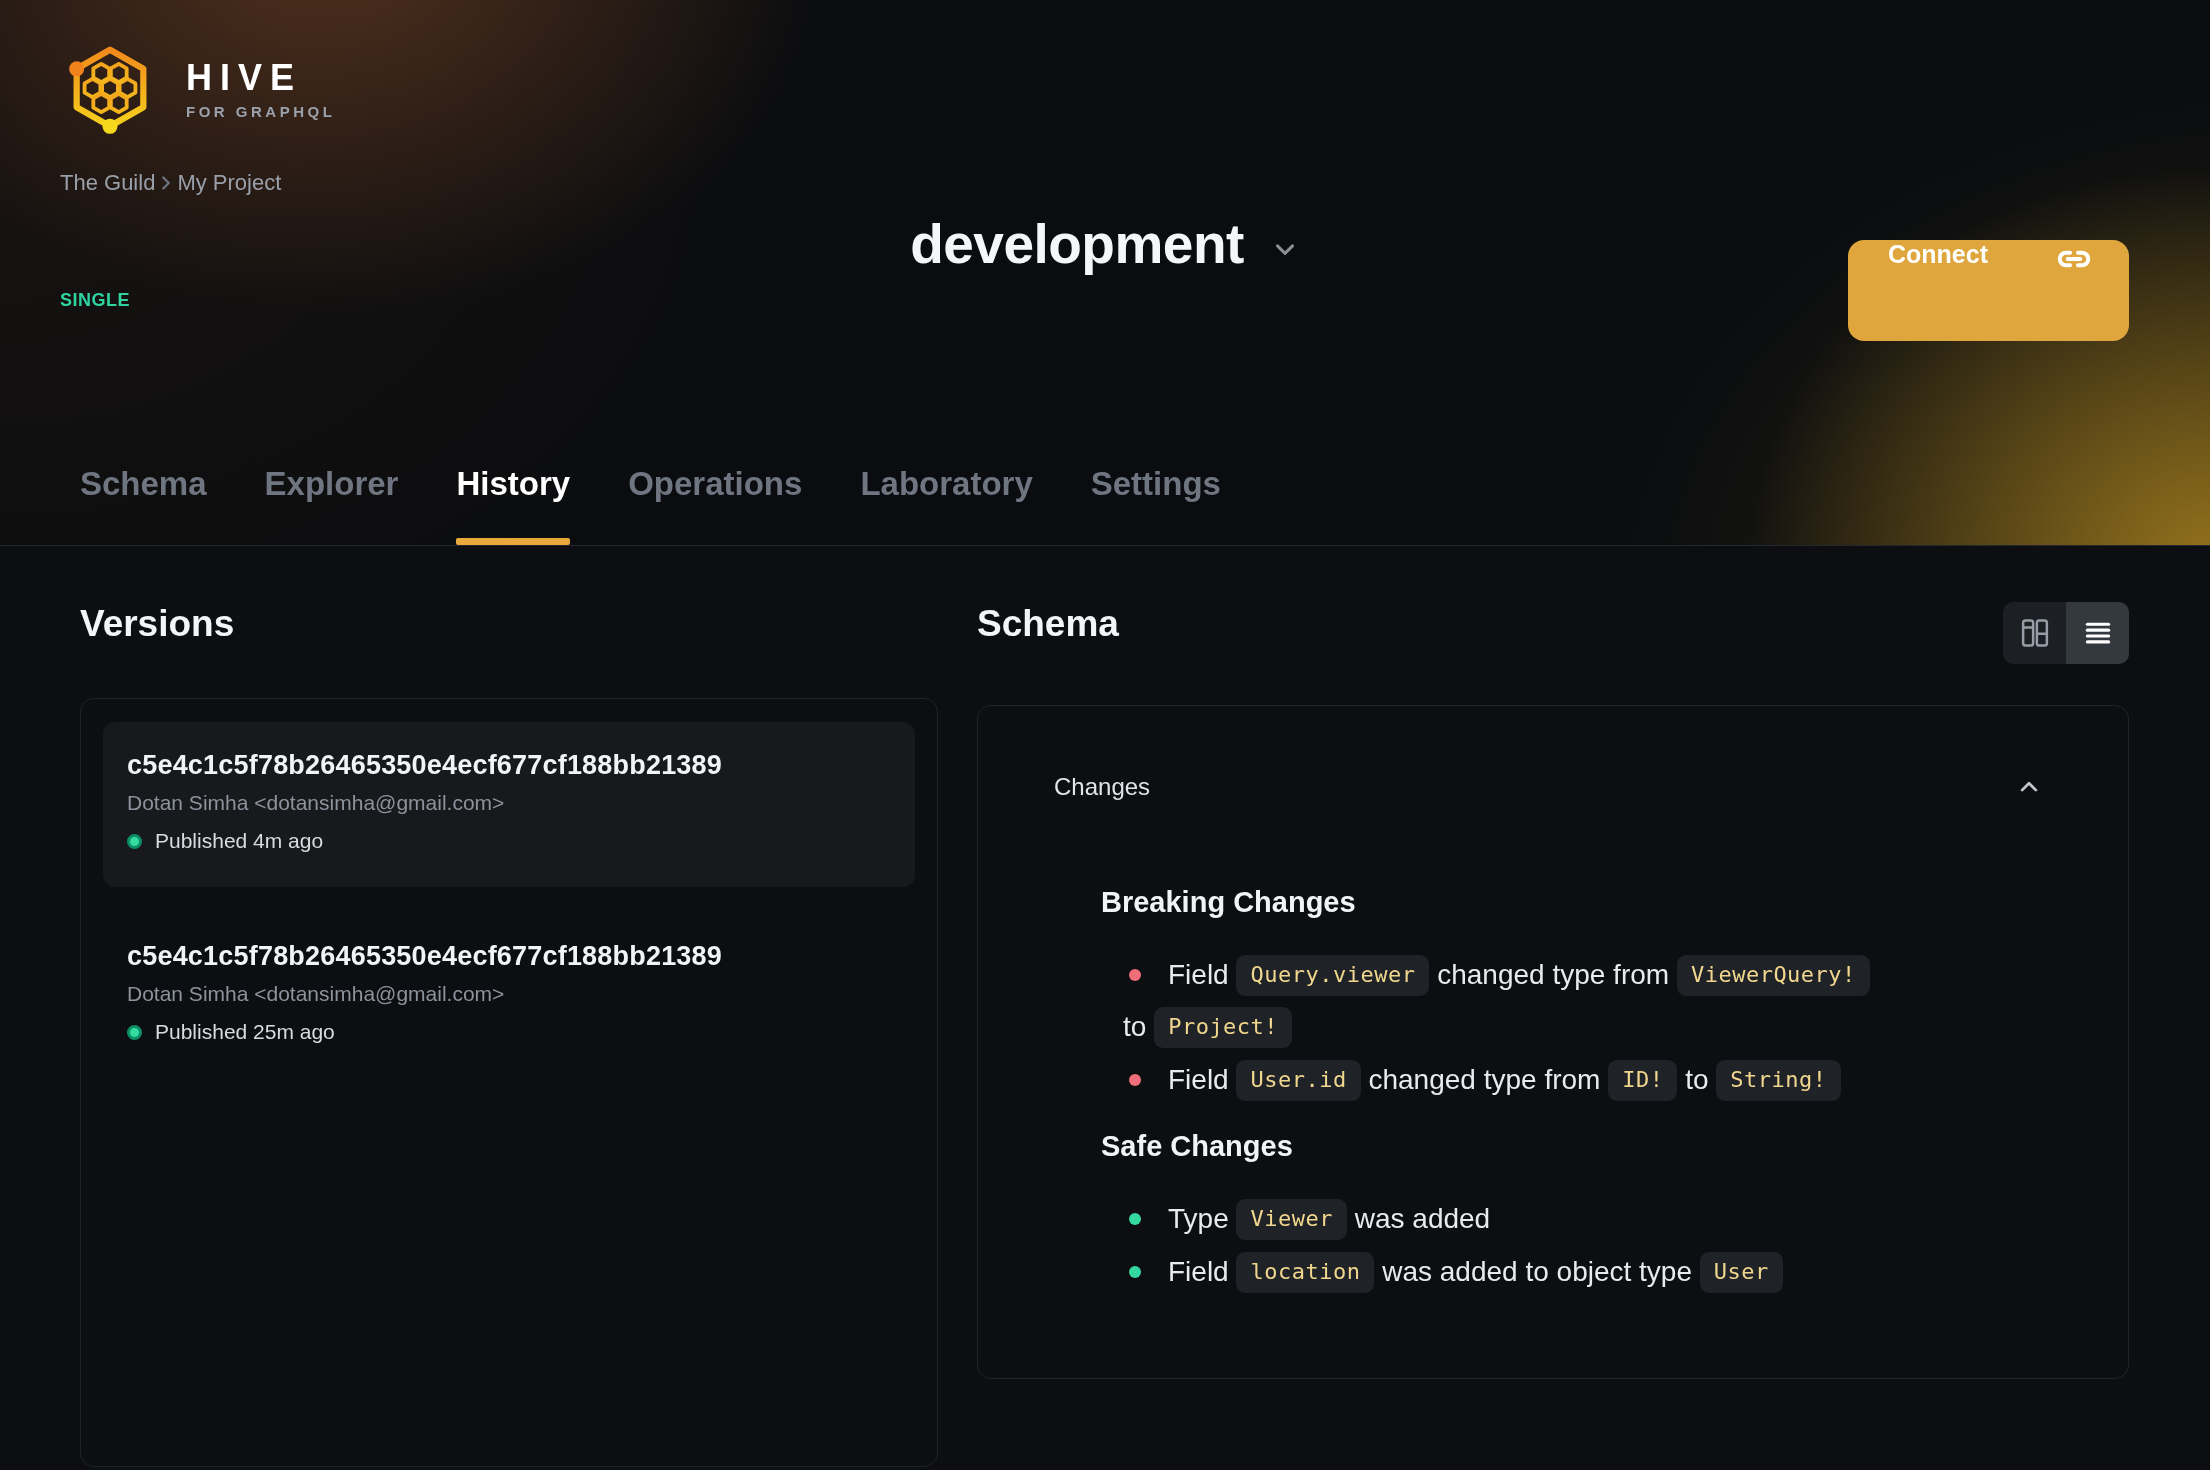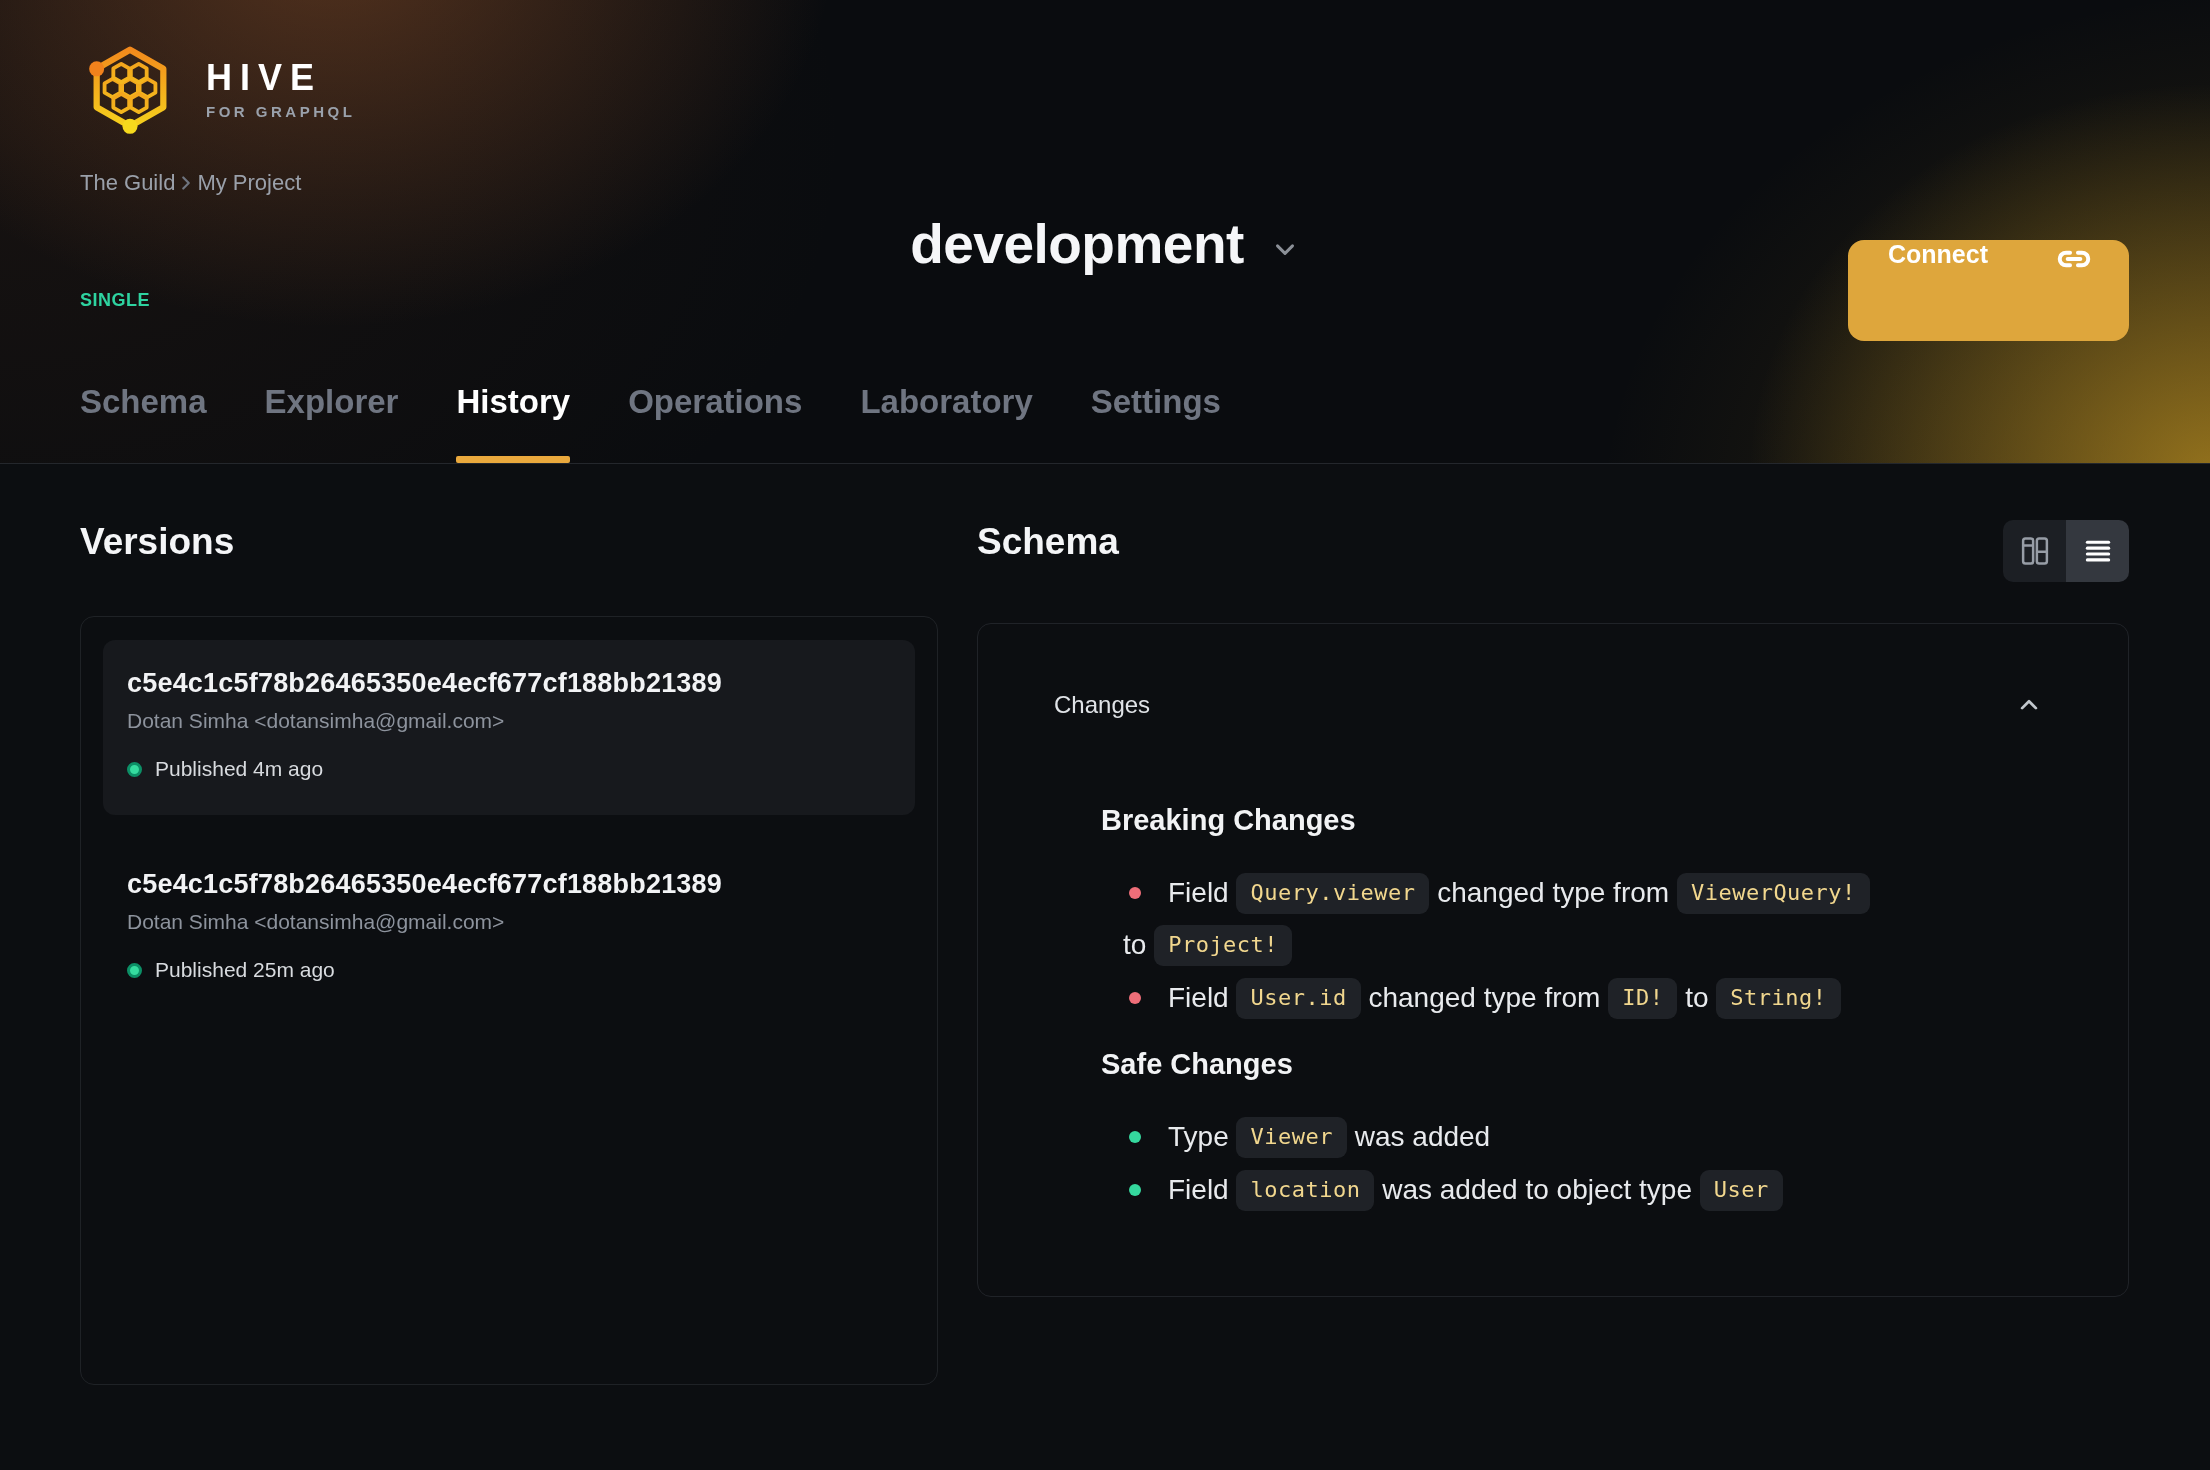--- a/index.html
+++ b/index.html
@@ -6,22 +6,22 @@
   html,body { width:2210px; height:1470px; overflow:hidden; }
   body {
     font-family:"Liberation Sans", sans-serif;
     background:#0c0e11;
     color:#f2f3f5;
   }
 
   
   header {
     position:relative;
-    height:464px;
-    padding:36px 80px 0;
+    height:546px;
+    padding:36px 60px 0;
     border-bottom:1px solid #24272c;
     background:
       radial-gradient(640px 540px at 100% 102%, rgba(214,164,36,.60), rgba(214,164,36,0) 72%),
       radial-gradient(1000px 760px at 104% 112%, rgba(190,140,30,.22), rgba(190,140,30,0) 70%),
       radial-gradient(720px 560px at 15% -14%, rgba(150,85,44,.50), rgba(150,85,44,0) 70%),
       radial-gradient(1300px 900px at 0% 30%, rgba(90,50,25,.16), rgba(90,50,25,0) 65%),
       #0a0c0f;
   }
   .logo-row { display:flex; align-items:center; gap:26px; height:104px; width:fit-content; cursor:pointer; }
   .logo-text { display:flex; flex-direction:column; justify-content:center; gap:4px; }
@@ -70,21 +70,21 @@
   .version-panel {
     margin-top:52px; height:769px;
     border:1px solid #1f2226; border-radius:14px;
     padding:23px 22px;
   }
   .version-item { border-radius:12px; padding:28px 24px 34px; cursor:pointer; }
   .version-item.highlighted { background:#17191d; }
   .version-item + .version-item { margin-top:26px; }
   .hash { font-size:27px; font-weight:700; color:#f2f3f5; letter-spacing:.2px; }
   .author { margin-top:10px; font-size:21px; color:#8d939d; }
-  .status-row { margin-top:24px; display:flex; align-items:center; gap:13px; }
+  .status-row { margin-top:14px; display:flex; align-items:center; gap:13px; }
   .status-dot {
     width:15px; height:15px; border-radius:50%;
     background:var(--published-dot,#35dc9f); border:3px solid #0c8f66;
   }
   .status-text { font-size:21px; color:#d8dbdf; }
 
   .schema-head-row { display:flex; align-items:flex-start; justify-content:space-between; }
   .view-toggle { display:flex; border-radius:10px; overflow:hidden; }
   .view-toggle .seg {
     width:63px; height:62px; display:flex; align-items:center; justify-content:center;

